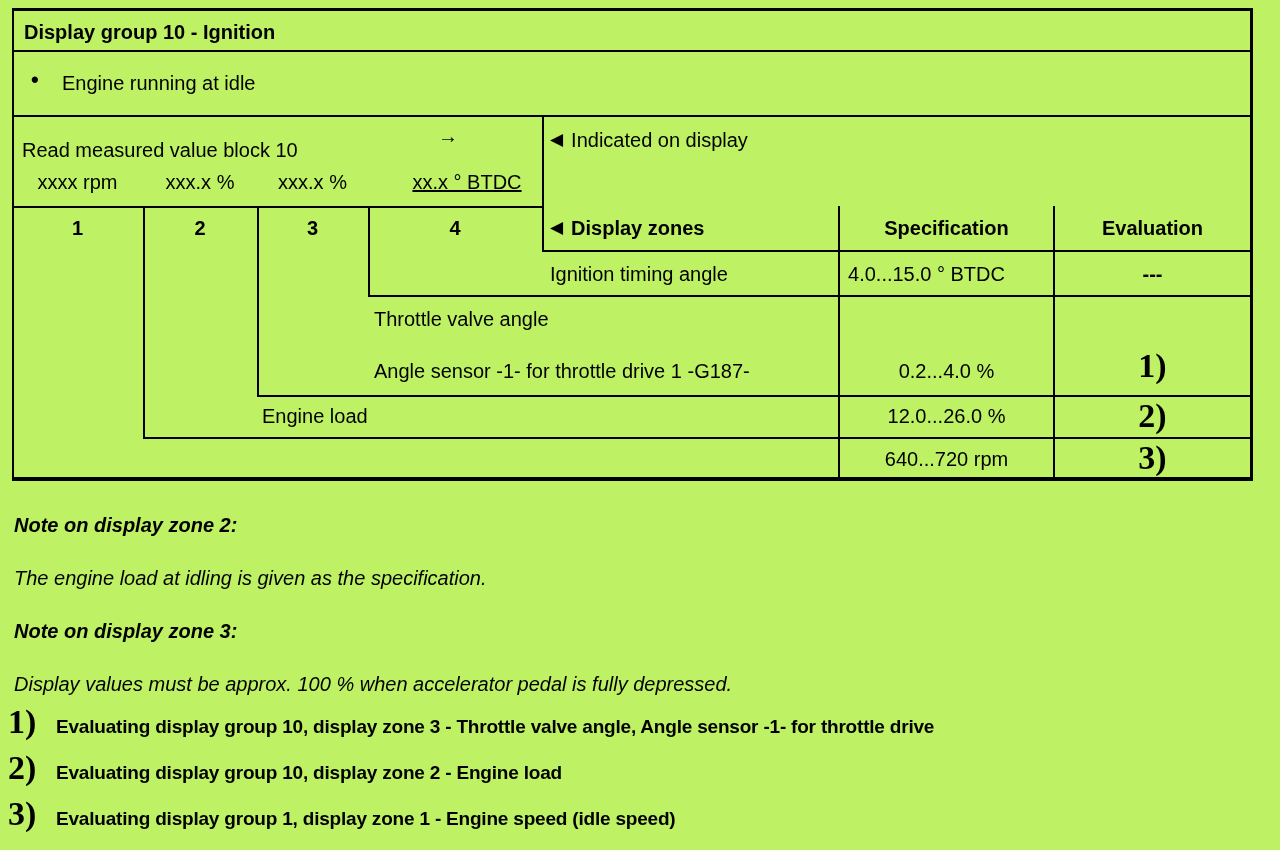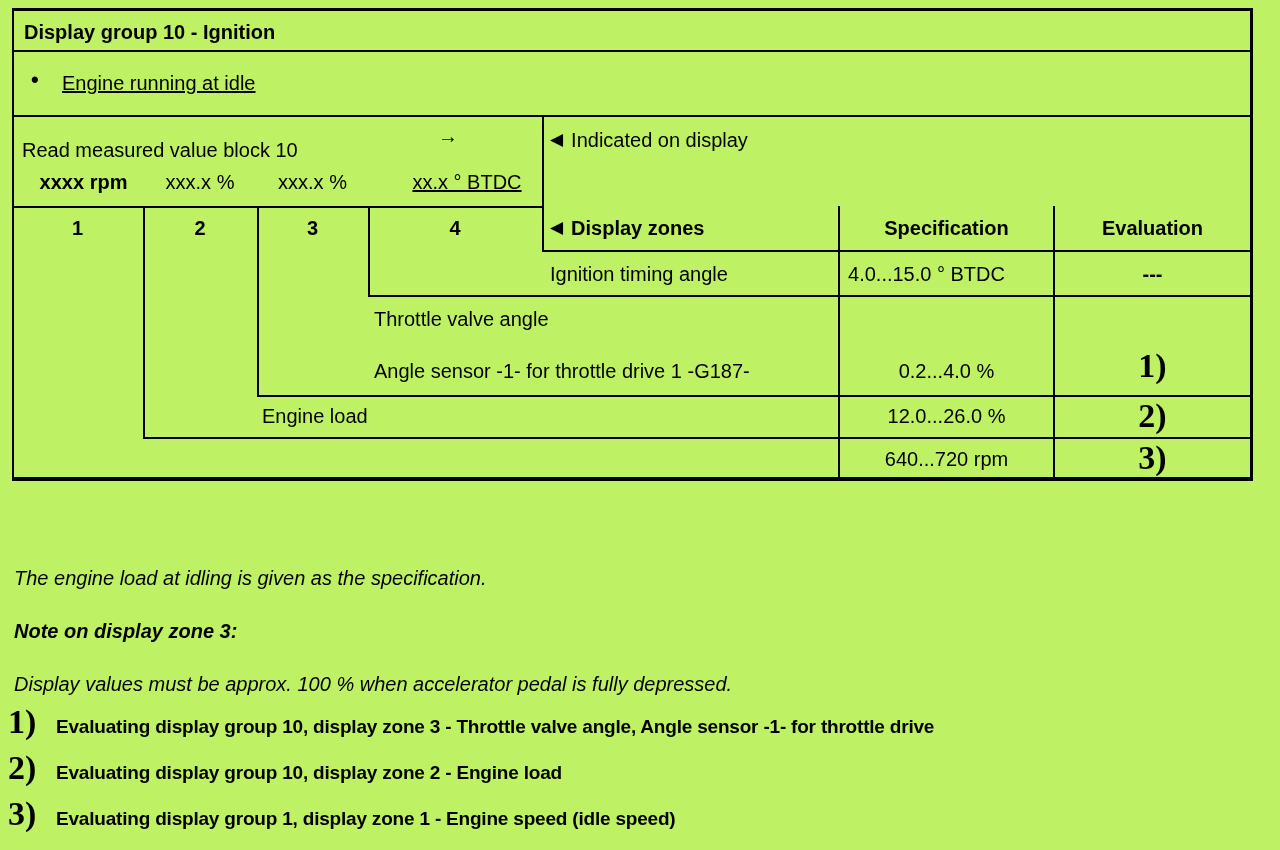--- a/index.html
+++ b/index.html
@@ -51,26 +51,26 @@
   <div class="ln" style="left:257px;top:206px;width:2px;height:189px;"></div>
   <div class="ln" style="left:368px;top:206px;width:2px;height:89px;"></div>
 
   <div class="ln" style="left:368px;top:295px;width:885px;height:2px;"></div>
   <div class="ln" style="left:257px;top:395px;width:996px;height:2px;"></div>
   <div class="ln" style="left:143px;top:437px;width:1110px;height:2px;"></div>
 
   <div class="txt bold" style="left:24px;top:20px;">Display group 10 - Ignition</div>
 
   <span class="txt bold" style="left:31px;top:68px;font-size:22px;">•</span>
-  <div class="txt" style="left:62px;top:71px;text-decoration:underline;">Engine running at idle</div>
+  <div class="txt" style="left:62px;top:71px;">Engine running at idle</div>
 
   <div class="txt" style="left:22px;top:126px;margin-top:12px;">Read measured value block 10</div>
   <span class="txt" style="left:438px;top:124px;">→</span>
 
-  <div class="txt ctr" style="left:18px;top:170px;width:131px;font-weight:bold;">xxxx rpm</div>
+  <div class="txt ctr" style="left:12px;top:170px;width:131px;">xxxx rpm</div>
   <div class="txt ctr" style="left:143px;top:170px;width:114px;">xxx.x %</div>
   <div class="txt ctr" style="left:257px;top:170px;width:111px;">xxx.x %</div>
   <div class="txt ctr" style="left:380px;top:170px;width:174px;text-decoration:underline;">xx.x ° BTDC</div>
 
   <div class="txt flexrow" style="left:550px;top:128px;">
     <span class="pointer">◀</span>
     <span>Indicated on display</span>
   </div>
 
   <div class="txt ctr bold" style="left:12px;top:216px;width:131px;">1</div>
@@ -94,20 +94,21 @@
   <div class="txt ctr" style="left:840px;top:359px;width:213px;">0.2...4.0 %</div>
   <div class="txt ctr evalmark" style="left:1055px;top:348px;width:195px;">1)</div>
 
   <div class="txt" style="left:262px;top:404px;">Engine load</div>
   <div class="txt ctr" style="left:840px;top:404px;width:213px;">12.0...26.0 %</div>
   <div class="txt ctr evalmark" style="left:1055px;top:398px;width:195px;">2)</div>
 
   <div class="txt ctr" style="left:840px;top:447px;width:213px;">640...720 rpm</div>
   <div class="txt ctr evalmark" style="left:1055px;top:440px;width:195px;">3)</div>
 
+  <div class="txt note-h" style="left:14px;top:513px;">Note on display zone 2:</div>
   <div class="txt note-b" style="left:14px;top:566px;">The engine load at idling is given as the specification.</div>
   <div class="txt note-h" style="left:14px;top:619px;">Note on display zone 3:</div>
   <div class="txt note-b" style="left:14px;top:672px;">Display values must be approx. 100 % when accelerator pedal is fully depressed.</div>
 
   <div class="fnrow" style="left:8px;top:703px;">
     <span class="fnmark">1)</span>
     <span class="fntext">Evaluating display group 10, display zone 3 - Throttle valve angle, Angle sensor -1- for throttle drive</span>
   </div>
   <div class="fnrow" style="left:8px;top:749px;">
     <span class="fnmark">2)</span>

